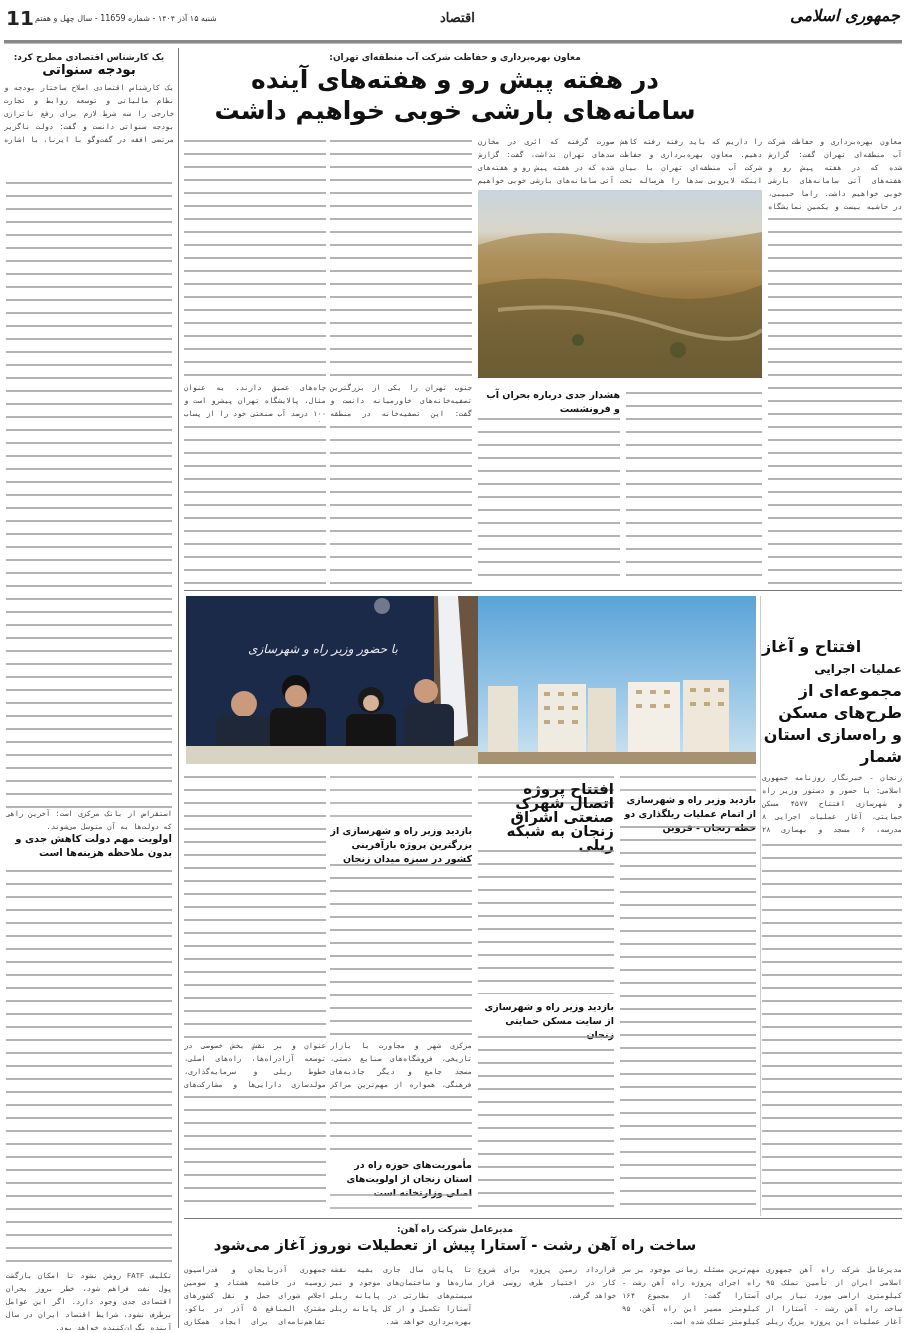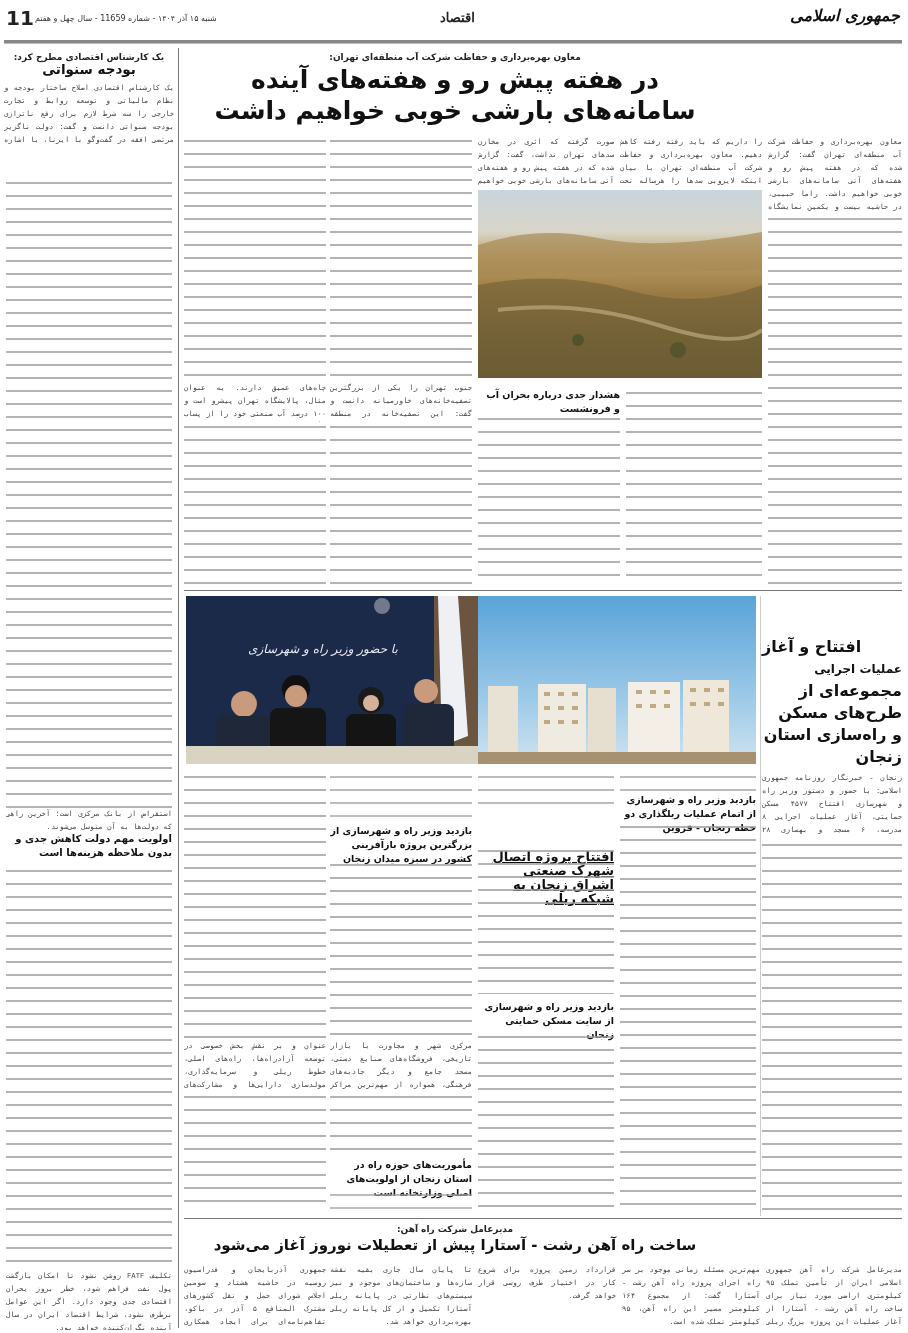--- a/index.html
+++ b/index.html
@@ -132,32 +132,32 @@
     <rect x="0" y="156" width="278" height="12" fill="#a69270"></rect>
   </svg>
 </div>
 
 <div class="abs" style="left:762px; top:636px; width:140px;">
   <div class="headline" style="font-size:16px; text-align:left; line-height:22px;">افتتاح و آغاز</div>
   <div class="headline" style="font-size:12px; text-align:right; line-height:22px;">عملیات اجرایی</div>
   <div class="headline" style="font-size:16px; text-align:right; line-height:22px;">مجموعه‌ای از</div>
   <div class="headline" style="font-size:16px; text-align:right; line-height:22px;">طرح‌های مسکن</div>
   <div class="headline" style="font-size:16px; text-align:right; line-height:22px;">و راه‌سازی استان</div>
-  <div class="headline" style="font-size:16px; text-align:right; line-height:22px;">زنجان</div>
+  <div class="headline" style="font-size:16px; text-align:right; line-height:22px;">شمار</div>
 </div>
 
 <div class="abs body-text" style="left:762px; top:772px; width:140px; height:66px;">زنجان - خبرنگار روزنامه جمهوری اسلامی: با حضور و دستور وزیر راه و شهرسازی افتتاح ۴۵۷۷ مسکن حمایتی، آغاز عملیات اجرایی ۸ مدرسه، ۶ مسجد و بهسازی ۲۸ کیلومتر جاده و پل راه آهن قرلاغ در استان زنجان انجام شد.</div>
 <div class="abs lines" style="left:762px; top:840px; width:140px; height:370px;"></div>
 
 <div class="abs lines-short" style="left:620px; top:772px; width:136px; height:20px;"></div>
 <div class="abs subhead" style="left:620px; top:793px; width:136px; font-size:9.5px;">بازدید وزیر راه و شهرسازی از اتمام عملیات ریلگذاری دو خطه زنجان - قزوین</div>
 <div class="abs lines" style="left:620px; top:822px; width:136px; height:388px;"></div>
 
 <div class="abs lines-short" style="left:478px; top:772px; width:136px; height:40px;"></div>
-<div class="abs subhead" style="left:478px; top:850px; width:136px; font-size:13px;text-decoration:underline;">افتتاح پروژه اتصال شهرک صنعتی اشراق زنجان به شبکه ریلی</div>
+<div class="abs subhead" style="left:478px; top:782px; width:136px; font-size:15px;">افتتاح پروژه اتصال شهرک صنعتی اشراق زنجان به شبکه ریلی</div>
 <div class="abs lines" style="left:478px; top:846px; width:136px; height:148px;"></div>
 <div class="abs subhead" style="left:478px; top:1000px; width:136px; font-size:9.5px;">بازدید وزیر راه و شهرسازی از سایت مسکن حمایتی زنجان</div>
 <div class="abs lines" style="left:478px; top:1032px; width:136px; height:178px;"></div>
 
 <div class="abs lines-short" style="left:330px; top:772px; width:142px; height:50px;"></div>
 <div class="abs subhead" style="left:330px; top:824px; width:142px; font-size:9.5px;">بازدید وزیر راه و شهرسازی از بزرگترین پروژه بازآفرینی کشور در سبزه میدان زنجان</div>
 <div class="abs lines" style="left:330px; top:860px; width:142px; height:180px;"></div>
 <div class="abs body-text" style="left:330px; top:1040px; width:142px; height:52px;">مرکزی شهر و مجاورت با بازار تاریخی، فروشگاه‌های صنایع دستی، مسجد جامع و دیگر جاذبه‌های فرهنگی، همواره از مهم‌ترین مراکز گردشگری و تجاری شهر به‌شمار می‌رفته است.</div>
 <div class="abs lines" style="left:330px; top:1092px; width:142px; height:60px;"></div>
 <div class="abs subhead" style="left:330px; top:1158px; width:142px; font-size:9.5px;">مأموریت‌های حوزه راه در استان زنجان از اولویت‌های اصلی وزارتخانه است</div>

